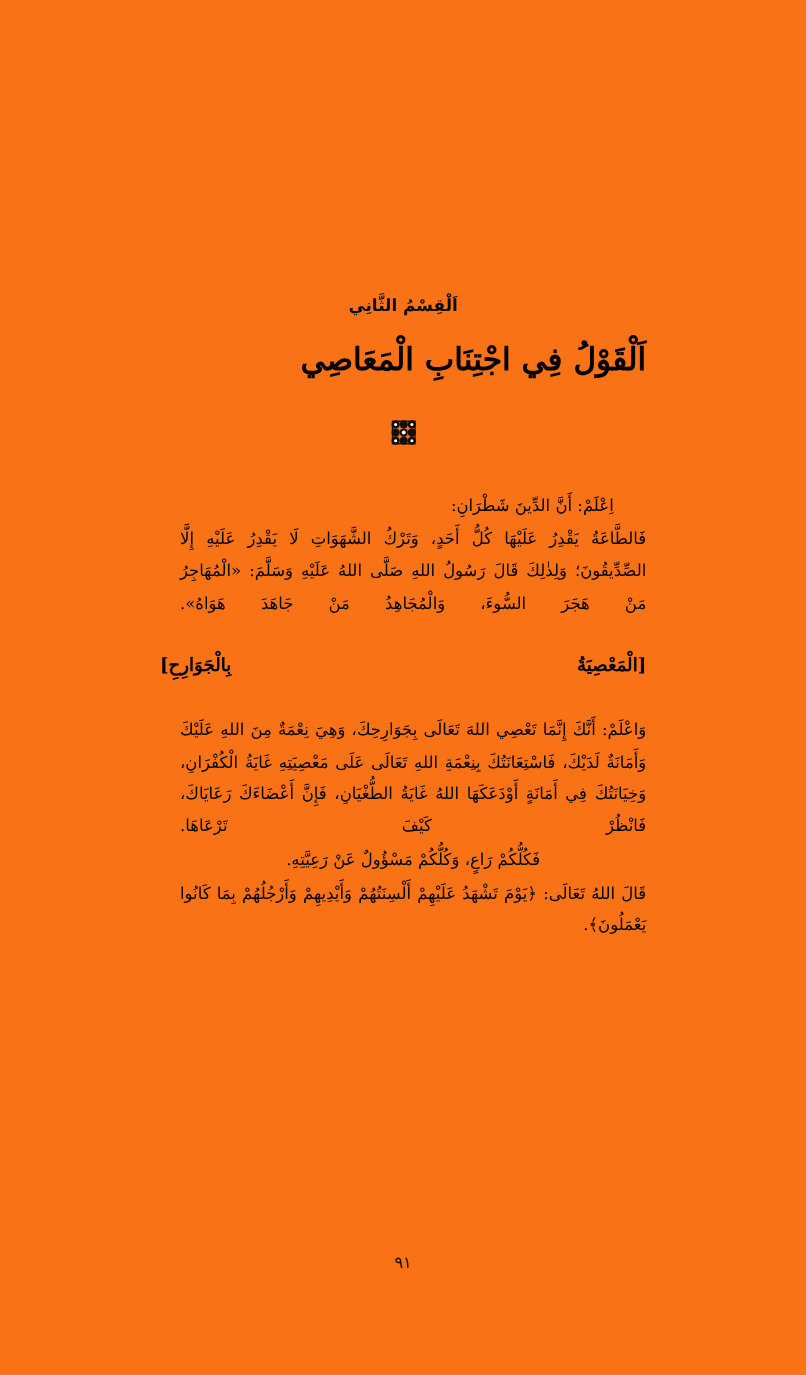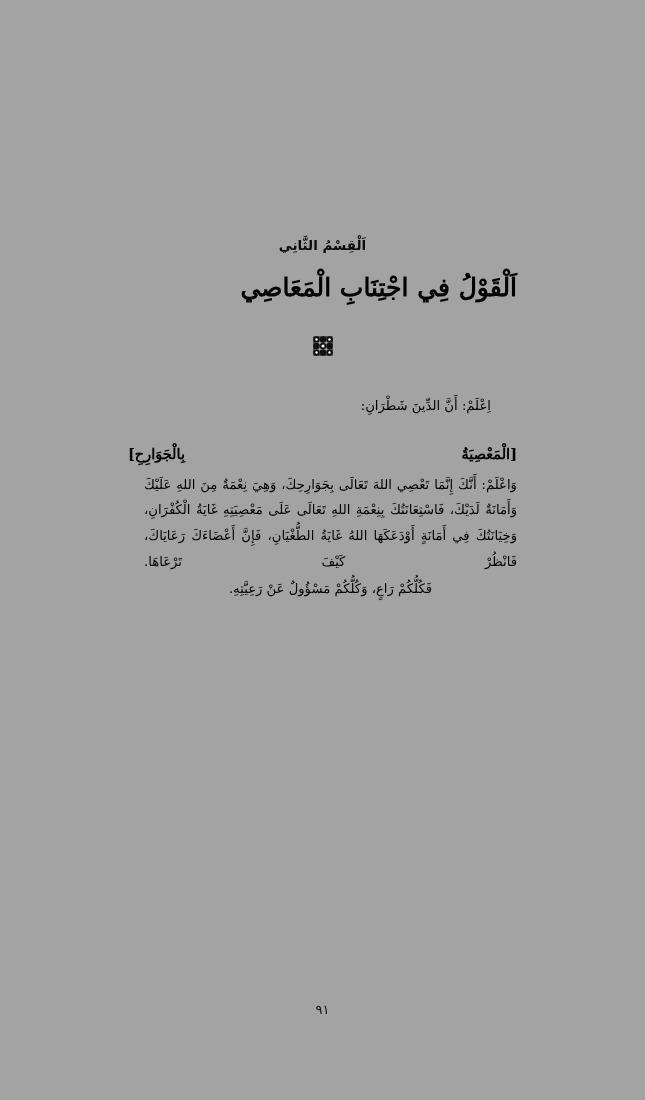--- a/index.html
+++ b/index.html
@@ -11,21 +11,21 @@
     height: 1100px;
     background: #ffffff;
     font-family: "DejaVu Sans", sans-serif;
     overflow: hidden;
     position: relative;
   }
 
   .page {
     position: absolute;
     inset: 0;
-    background: #a3a3a3;
+    background: #f97316;
   }
 
   .content {
     position: absolute;
     left: 0;
     right: 0;
     top: 236px;
     padding: 0 128px;
     box-sizing: border-box;
   }
@@ -101,21 +101,21 @@
     text-align-last: center;
   }
 
   
   .sub-heading {
     text-align: center;
     font-family: "DejaVu Serif", serif;
     font-size: 14.5px;
     font-weight: 700;
     color: #000;
-    margin: 24px 0 6px 0;
+    margin: 24px 0 28px 0;
     line-height: 1.6;
   }
 
   
   .folio {
     position: absolute;
     left: 0;
     right: 0;
     top: 1002px;
     text-align: center;
@@ -156,27 +156,29 @@
           <circle cx="19.5" cy="19.5" r="1.2" fill="#ffffff"></circle>
         </g>
       </svg>
     </div>
 
     <div class="body-block">
 
       <p class="para last-right start-indent">اِعْلَمْ: أَنَّ الدِّينَ شَطْرَانِ:</p>
 
 
+      <p class="para">فَالطَّاعَةُ يَقْدِرُ عَلَيْهَا كُلُّ أَحَدٍ، وَتَرْكُ الشَّهَوَاتِ لَا يَقْدِرُ عَلَيْهِ إِلَّا الصِّدِّيقُونَ؛ وَلِذٰلِكَ قَالَ رَسُولُ اللهِ صَلَّى اللهُ عَلَيْهِ وَسَلَّمَ: «الْمُهَاجِرُ مَنْ هَجَرَ السُّوءَ، وَالْمُجَاهِدُ مَنْ جَاهَدَ هَوَاهُ».</p>
 
       <div class="sub-heading">[الْمَعْصِيَةُ بِالْجَوَارِحِ]</div>
 
       <p class="para">وَاعْلَمْ: أَنَّكَ إِنَّمَا تَعْصِي اللهَ تَعَالَى بِجَوَارِحِكَ، وَهِيَ نِعْمَةٌ مِنَ اللهِ عَلَيْكَ وَأَمَانَةٌ لَدَيْكَ، فَاسْتِعَانَتُكَ بِنِعْمَةِ اللهِ تَعَالَى عَلَى مَعْصِيَتِهِ غَايَةُ الْكُفْرَانِ، وَخِيَانَتُكَ فِي أَمَانَةٍ أَوْدَعَكَهَا اللهُ غَايَةُ الطُّغْيَانِ، فَإِنَّ أَعْضَاءَكَ رَعَايَاكَ، فَانْظُرْ كَيْفَ تَرْعَاهَا.</p>
 
       <p class="para line-center">فَكُلُّكُمْ رَاعٍ، وَكُلُّكُمْ مَسْؤُولٌ عَنْ رَعِيَّتِهِ.</p>
 
 
+      <p class="para last-right">قَالَ اللهُ تَعَالَى: ﴿يَوْمَ تَشْهَدُ عَلَيْهِمْ أَلْسِنَتُهُمْ وَأَيْدِيهِمْ وَأَرْجُلُهُمْ بِمَا كَانُوا يَعْمَلُونَ﴾.</p>
 
     </div>
   </div>
 
   <div class="folio">٩١</div>
 
 </div>
 
 </body></html>

